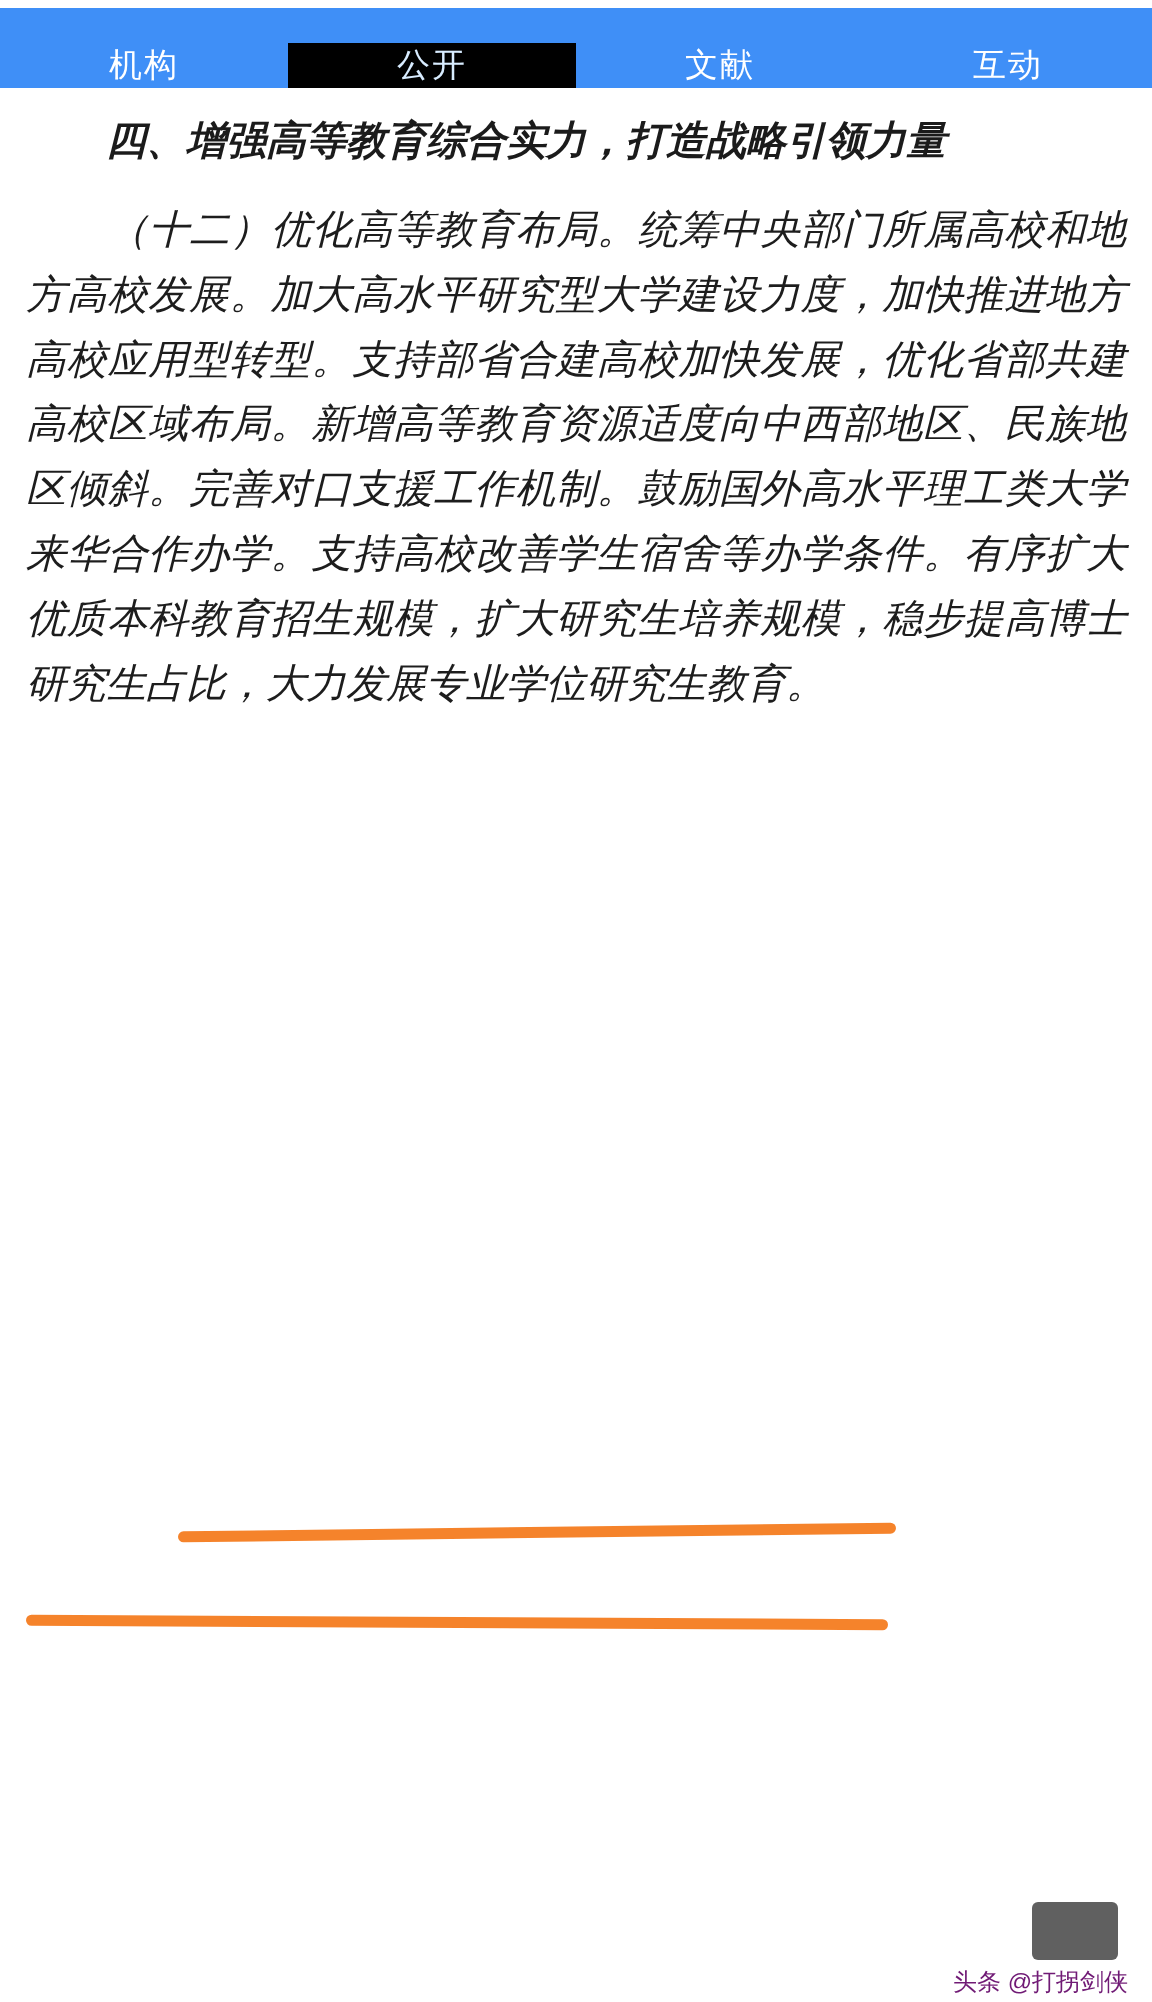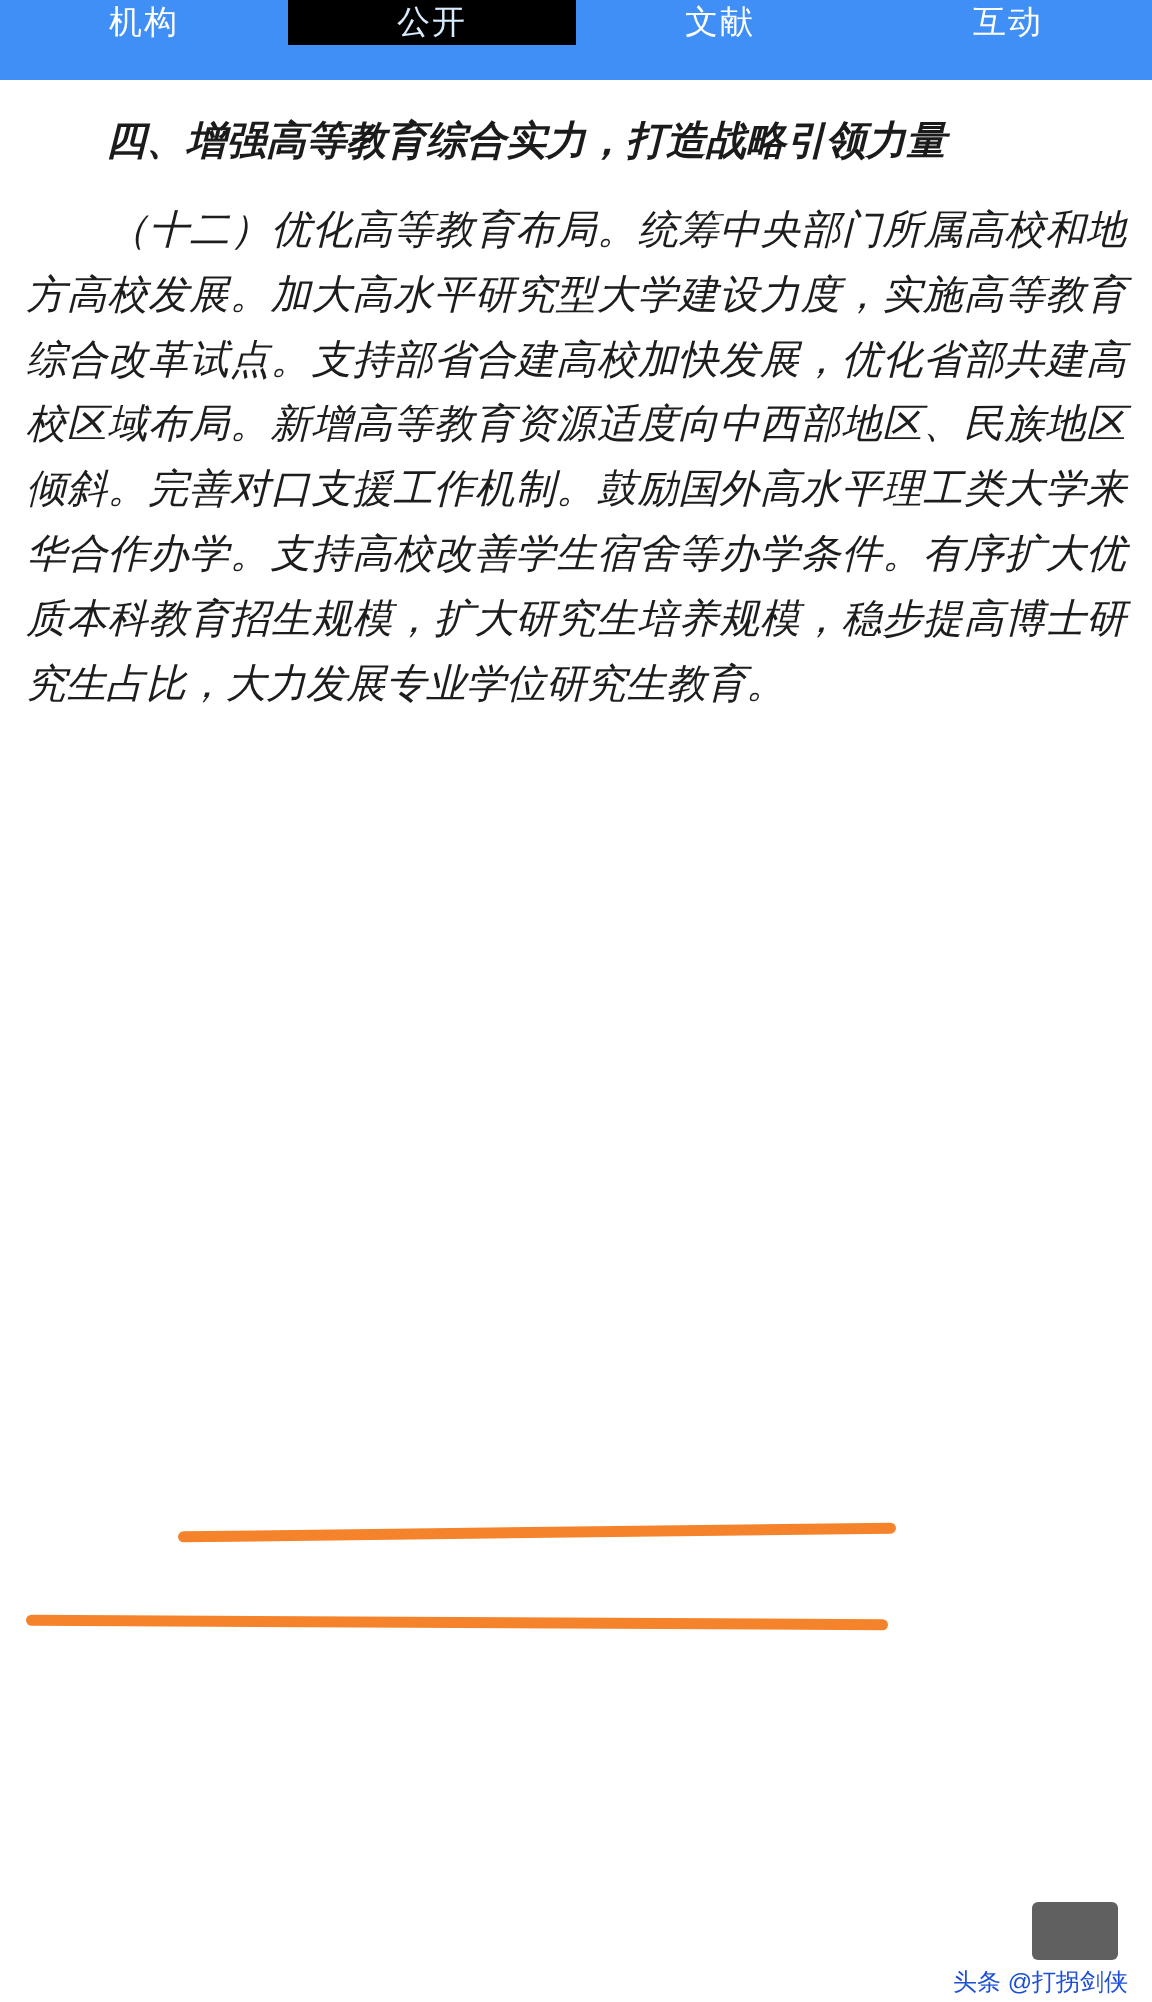--- a/index.html
+++ b/index.html
@@ -11,26 +11,26 @@
     width: 1152px;
     height: 2002px;
     position: relative;
     overflow: hidden;
     font-family: "Liberation Sans", sans-serif;
   }
 
   
   .navbar {
     position: absolute;
-    top: 0; left: 0;
+    top: 8px; left: 0;
     width: 1152px;
     height: 80px;
     background: #3f8ff7;
     display: flex;
-    align-items: flex-start;
+    align-items: flex-end;
   }
   .nav-item {
     flex: 1 1 0;
     display: flex;
     align-items: center;
     justify-content: center;
     color: #ffffff;
     font-size: 33px;
     letter-spacing: 2px;
     font-family: "Liberation Sans", sans-serif;
@@ -107,21 +107,21 @@
     height: 58px;
     background: #4a4a4a;
     border-radius: 6px;
     opacity: 0.88;
   }
   .watermark {
     position: absolute;
     right: 24px;
     bottom: 4px;
     font-size: 24px;
-    color: #1d4ed8;
+    color: #701a75;
     font-family: "Liberation Sans", sans-serif;
     white-space: nowrap;
   }
 
   
   .scroll-track {
     position: absolute;
     top: 88px;
     width: 3px;
     height: 1914px;
@@ -139,21 +139,21 @@
   <div class="nav-item">文献</div>
   <div class="nav-item">互动</div>
 </div>
 
 <div class="scroll-track left"></div>
 <div class="scroll-track right"></div>
 
 <div class="article">
   <div class="article-inner">
     <h2 class="section-heading">四、增强高等教育综合实力，打造战略引领力量</h2>
-    <p class="para">（十二）优化高等教育布局。统筹中央部门所属高校和地方高校发展。加大高水平研究型大学建设力度，实施高等教育综合改革试点。支持部省合建高校加快发展，优化省部共建高校区域布局。新增高等教育资源适度向中西部地区、民族地区倾斜。完善对口支援工作机制。鼓励国外高水平理工类大学来华合作办学。支持高校改善学生宿舍等办学条件。有序扩大优质本科教育招生规模，扩大研究生培养规模，稳步提高博士研究生占比，大力发展专业学位研究生教育。</p>
+    <p class="para">（十二）优化高等教育布局。统筹中央部门所属高校和地方高校发展。加大高水平研究型大学建设力度，加快推进地方高校应用型转型。支持部省合建高校加快发展，优化省部共建高校区域布局。新增高等教育资源适度向中西部地区、民族地区倾斜。完善对口支援工作机制。鼓励国外高水平理工类大学来华合作办学。支持高校改善学生宿舍等办学条件。有序扩大优质本科教育招生规模，扩大研究生培养规模，稳步提高博士研究生占比，大力发展专业学位研究生教育。</p>
   </div>
 </div>
 
 <div class="mark mark-1"></div>
 <div class="mark mark-2"></div>
 
 <div class="float-btn"></div>
 <div class="watermark">头条 @打拐剑侠</div>
 
 </body></html>

